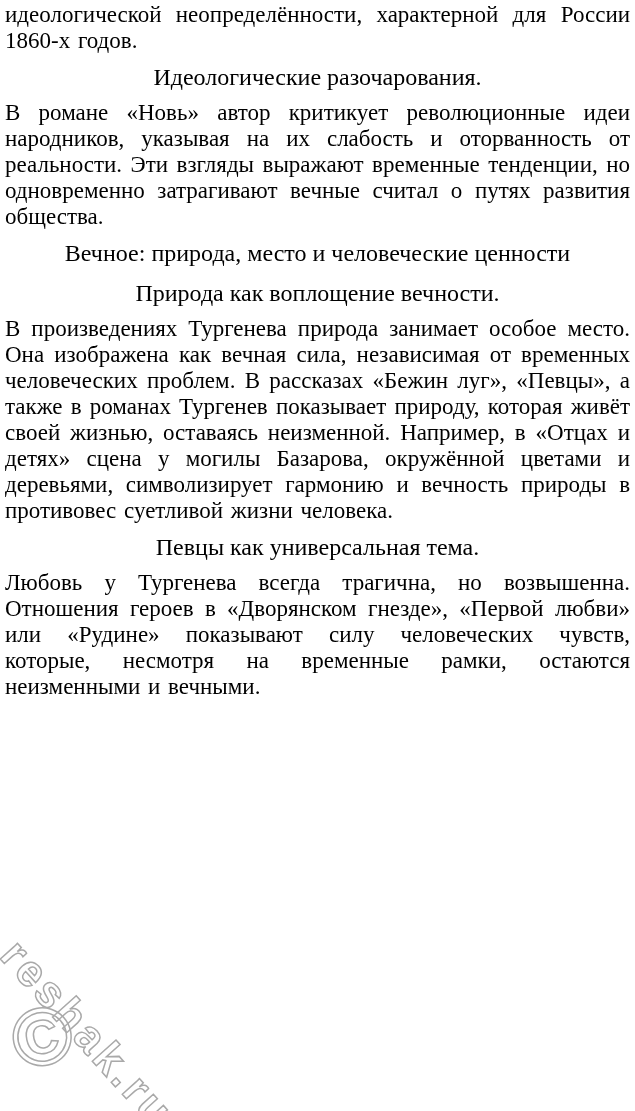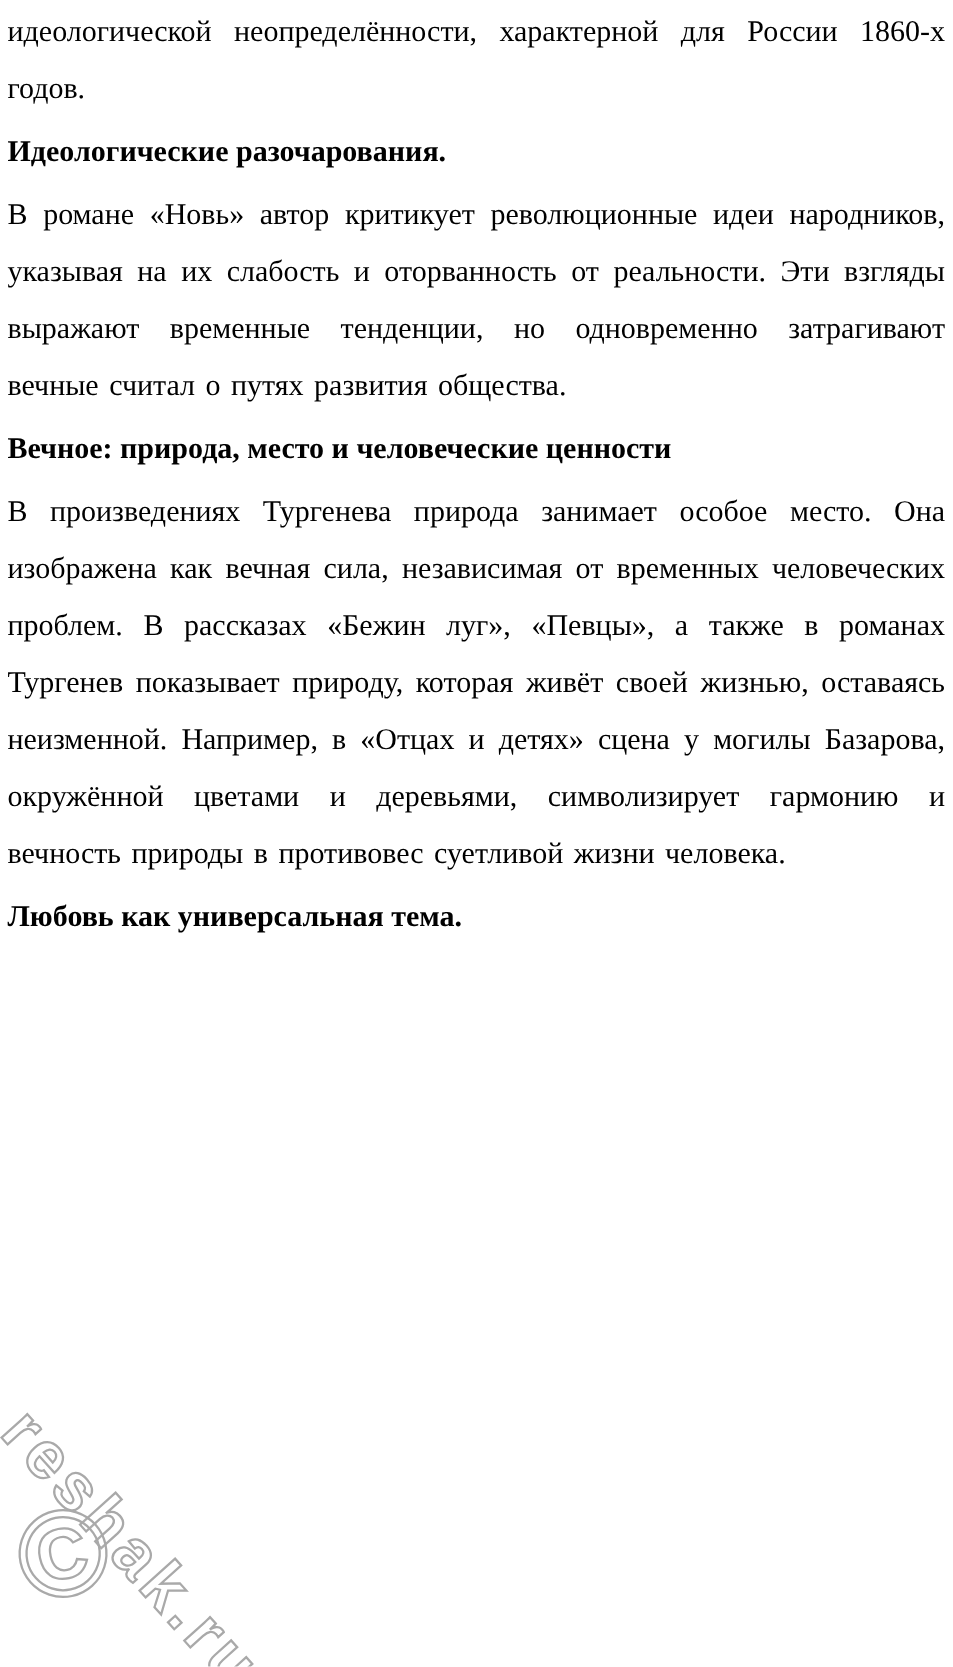--- a/index.html
+++ b/index.html
@@ -14,32 +14,32 @@
     position: relative;
     font-family: "Liberation Serif", "DejaVu Serif", serif;
     color: #000000;
   }
   .page {
     position: relative;
     padding: 2px 5px 0 5px;
     z-index: 1;
   }
   .para {
-    font-size: 20px;
-    line-height: 38px;
+    font-size: 23px;
+    line-height: 26px;
     text-align: justify;
     text-justify: inter-word;
     word-spacing: 2px;
     margin: 0 0 4px 0;
   }
   .heading {
-    font-size: 20px;
+    font-size: 24px;
     line-height: 34px;
-    font-weight: bold;
-    text-align: left;
+    font-weight: normal;
+    text-align: center;
     margin: 6px 0 6px 0;
   }
   
   .watermark {
     position: absolute;
     left: 0;
     top: 0;
     width: 635px;
     height: 1111px;
     pointer-events: none;
@@ -78,24 +78,26 @@
 
   <p class="para">идеологической неопределённости, характерной для России 1860-х годов.</p>
 
   <h2 class="heading">Идеологические разочарования.</h2>
 
   <p class="para">В романе «Новь» автор критикует революционные идеи народников, указывая на их слабость и оторванность от реальности. Эти взгляды выражают временные тенденции, но одновременно затрагивают вечные считал о путях развития общества.</p>
 
   <h2 class="heading">Вечное: природа, место и человеческие ценности</h2>
 
 
+  <h2 class="heading">Природа как воплощение вечности.</h2>
 
   <p class="para">В произведениях Тургенева природа занимает особое место. Она изображена как вечная сила, независимая от временных человеческих проблем. В рассказах «Бежин луг», «Певцы», а также в романах Тургенев показывает природу, которая живёт своей жизнью, оставаясь неизменной. Например, в «Отцах и детях» сцена у могилы Базарова, окружённой цветами и деревьями, символизирует гармонию и вечность природы в противовес суетливой жизни человека.</p>
 
-  <h2 class="heading">Любовь как универсальная тема.</h2>
+  <h2 class="heading">Певцы как универсальная тема.</h2>
 
+  <p class="para">Любовь у Тургенева всегда трагична, но возвышенна. Отношения героев в «Дворянском гнезде», «Первой любви» или «Рудине» показывают силу человеческих чувств, которые, несмотря на временные рамки, остаются неизменными и вечными.</p>
 
 </div>
 
 <div class="watermark">
   <span class="watermark-text">reshak.ru</span>
   <span class="watermark-copyright">©</span>
 </div>
 
 </body></html>

